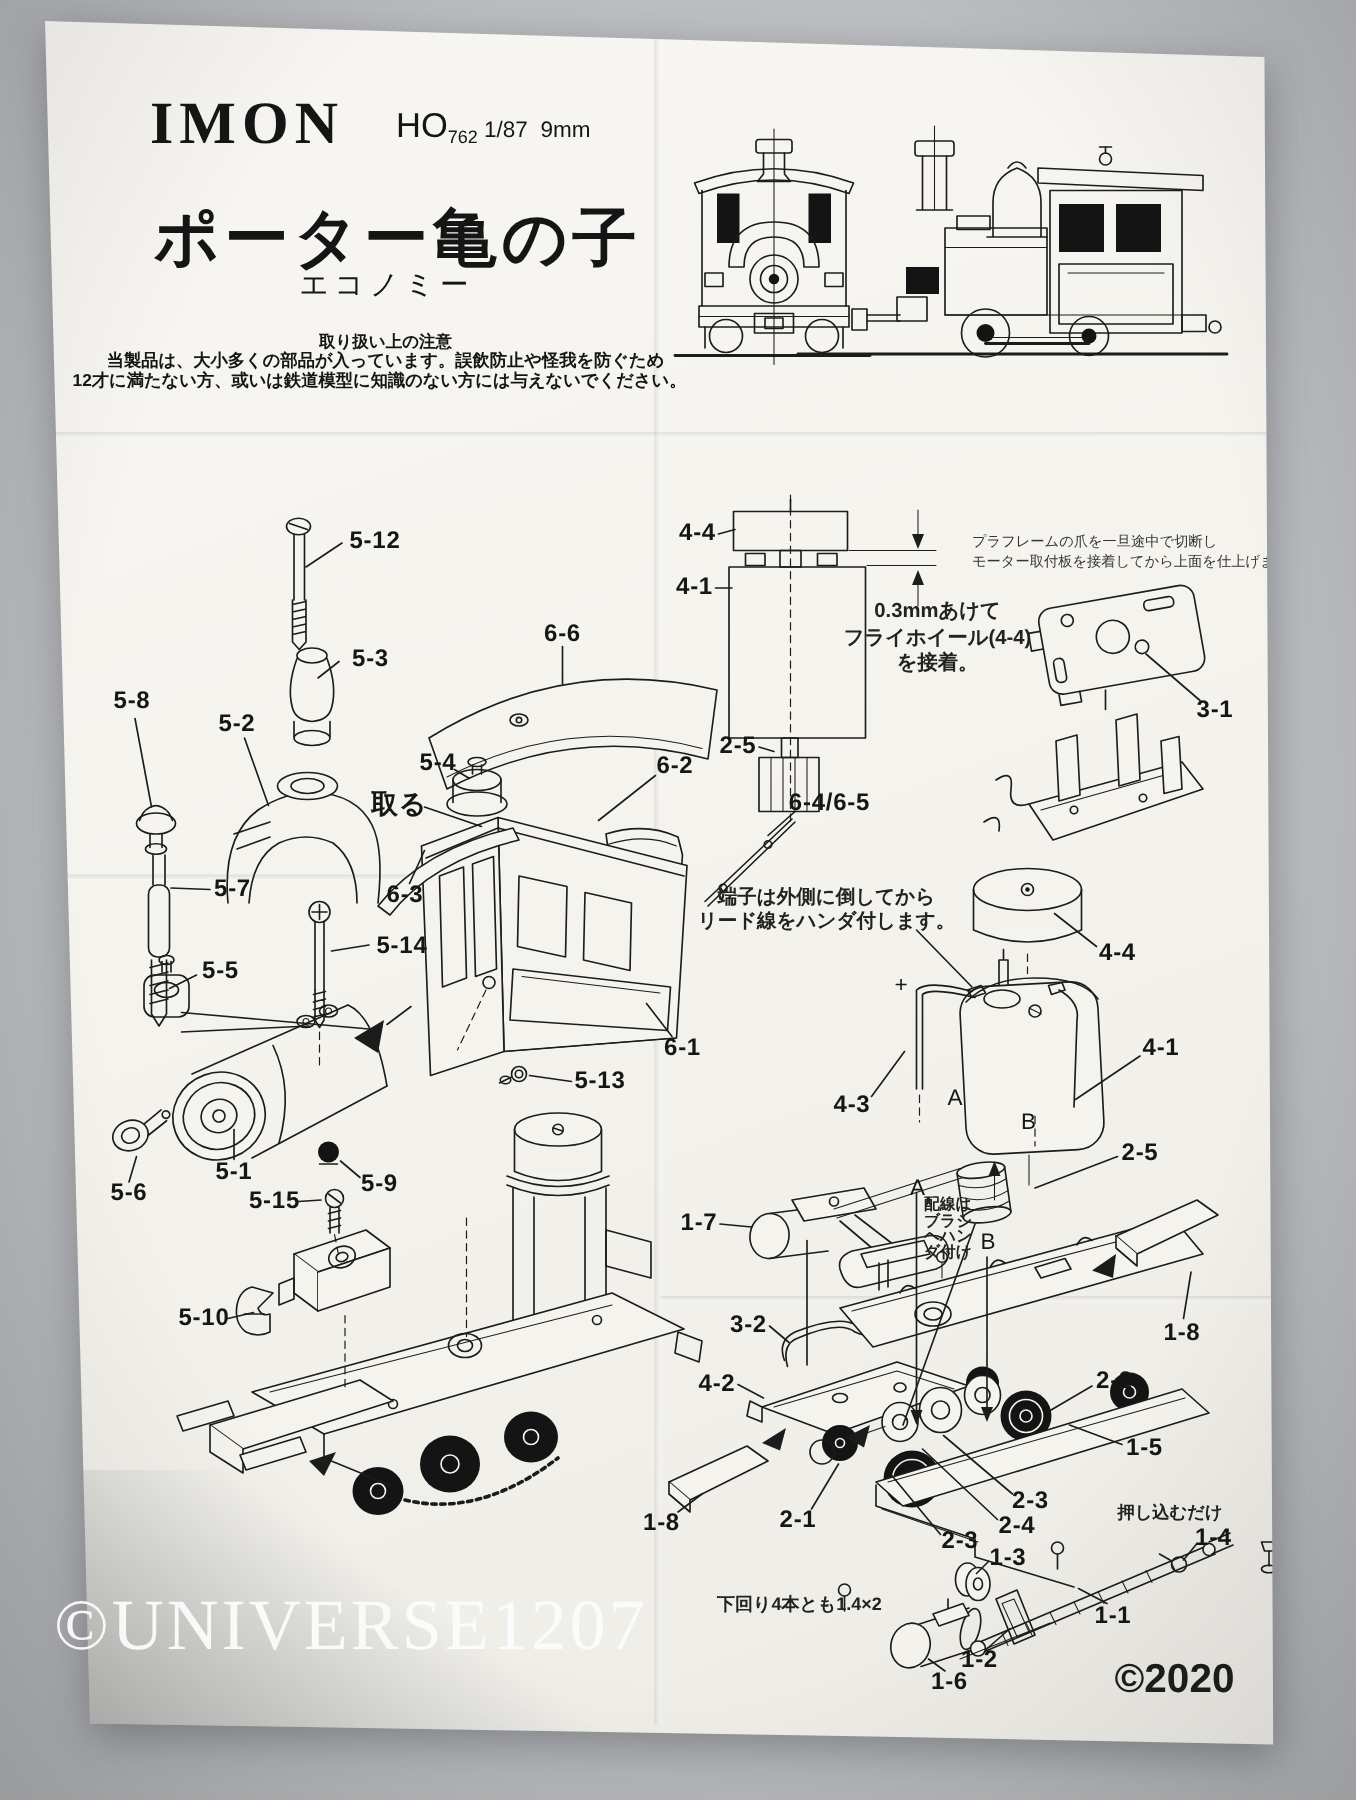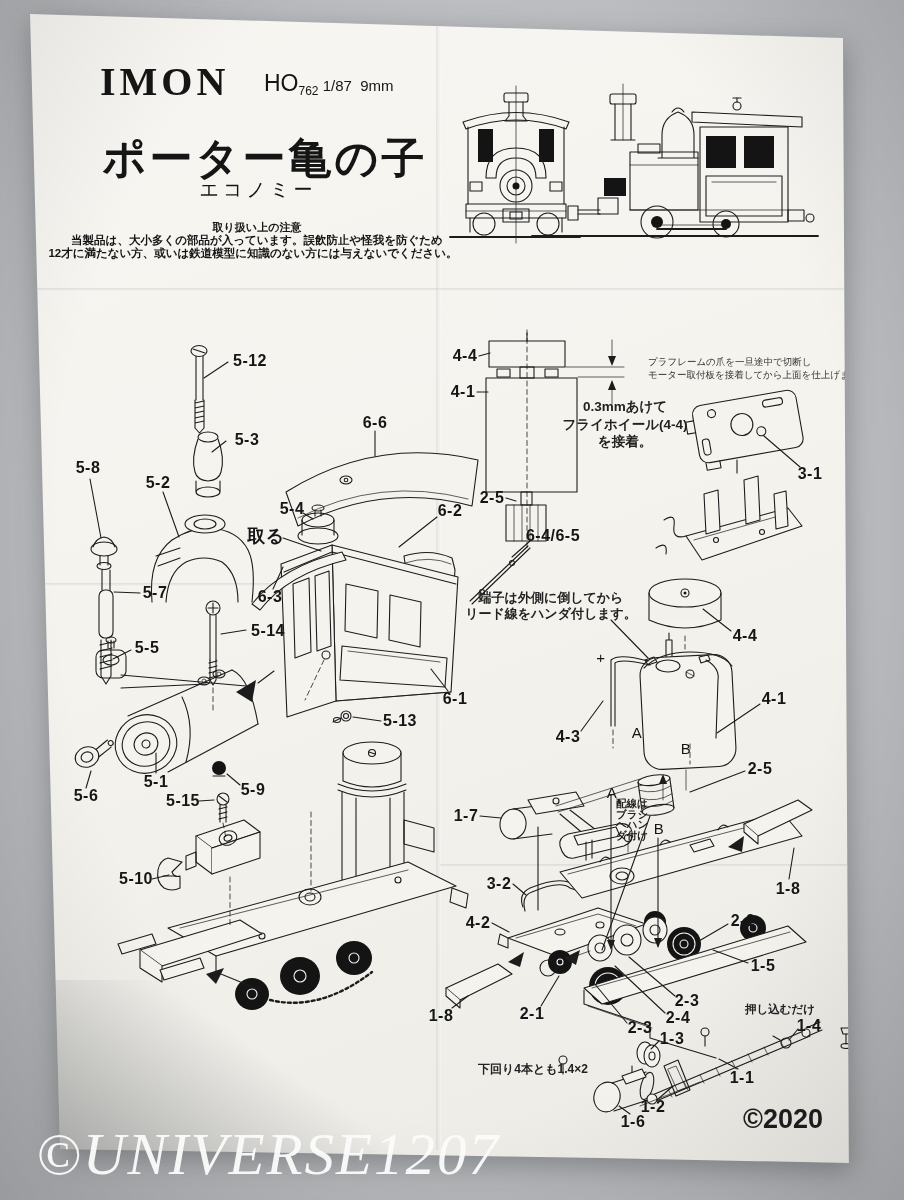--- a/index.html
+++ b/index.html
@@ -28,21 +28,21 @@
   #caution-2{left:253px;top:246px;transform:translateX(-50%);font-size:11.5px;font-weight:bold;}
   
   #label-layer{position:absolute;inset:0;}
   .plabel{position:absolute;transform:translate(-50%,-50%);font-weight:bold;font-size:16px;line-height:1;color:#161616;letter-spacing:.5px;white-space:nowrap;}
   .plabel.marker{font-weight:normal;font-size:15px;}
   .plabel.big{font-size:18px;}
   .dnote{position:absolute;font-weight:bold;font-size:12px;line-height:14px;color:#222;white-space:nowrap;}
   .dnote.center{transform:translateX(-50%);text-align:center;}
   .dnote.light{font-weight:normal;color:#333;}
   #copyright{left:743px;top:1104px;font-size:27px;font-weight:bold;color:#1d1d1d;}
-  #watermark{left:36px;top:1120px;font-family:"Liberation Serif",serif;font-style:italic;font-size:59px;letter-spacing:2px;color:#fcfcfc;opacity:.95;z-index:5;}
+  #watermark{left:36px;top:1056px;font-family:"Liberation Serif",serif;font-size:48px;letter-spacing:2px;color:#fcfcfc;opacity:.95;z-index:5;}
   
   #art{position:absolute;inset:0;}
   #art *{vector-effect:non-scaling-stroke;}
   #art path,#art line,#art rect,#art circle,#art ellipse,#art polyline,#art polygon{
     fill:none;stroke:#1c1c1c;stroke-width:1.1;stroke-linecap:round;stroke-linejoin:round;}
   #art .fw{fill:#f4f3ee;}
   #art .dk{fill:#141414;stroke:none;}
   #art .sol{fill:#1c1c1c;stroke:none;}
   #art .thin{stroke-width:.7;}
   #art .w2{stroke-width:1.9;}

